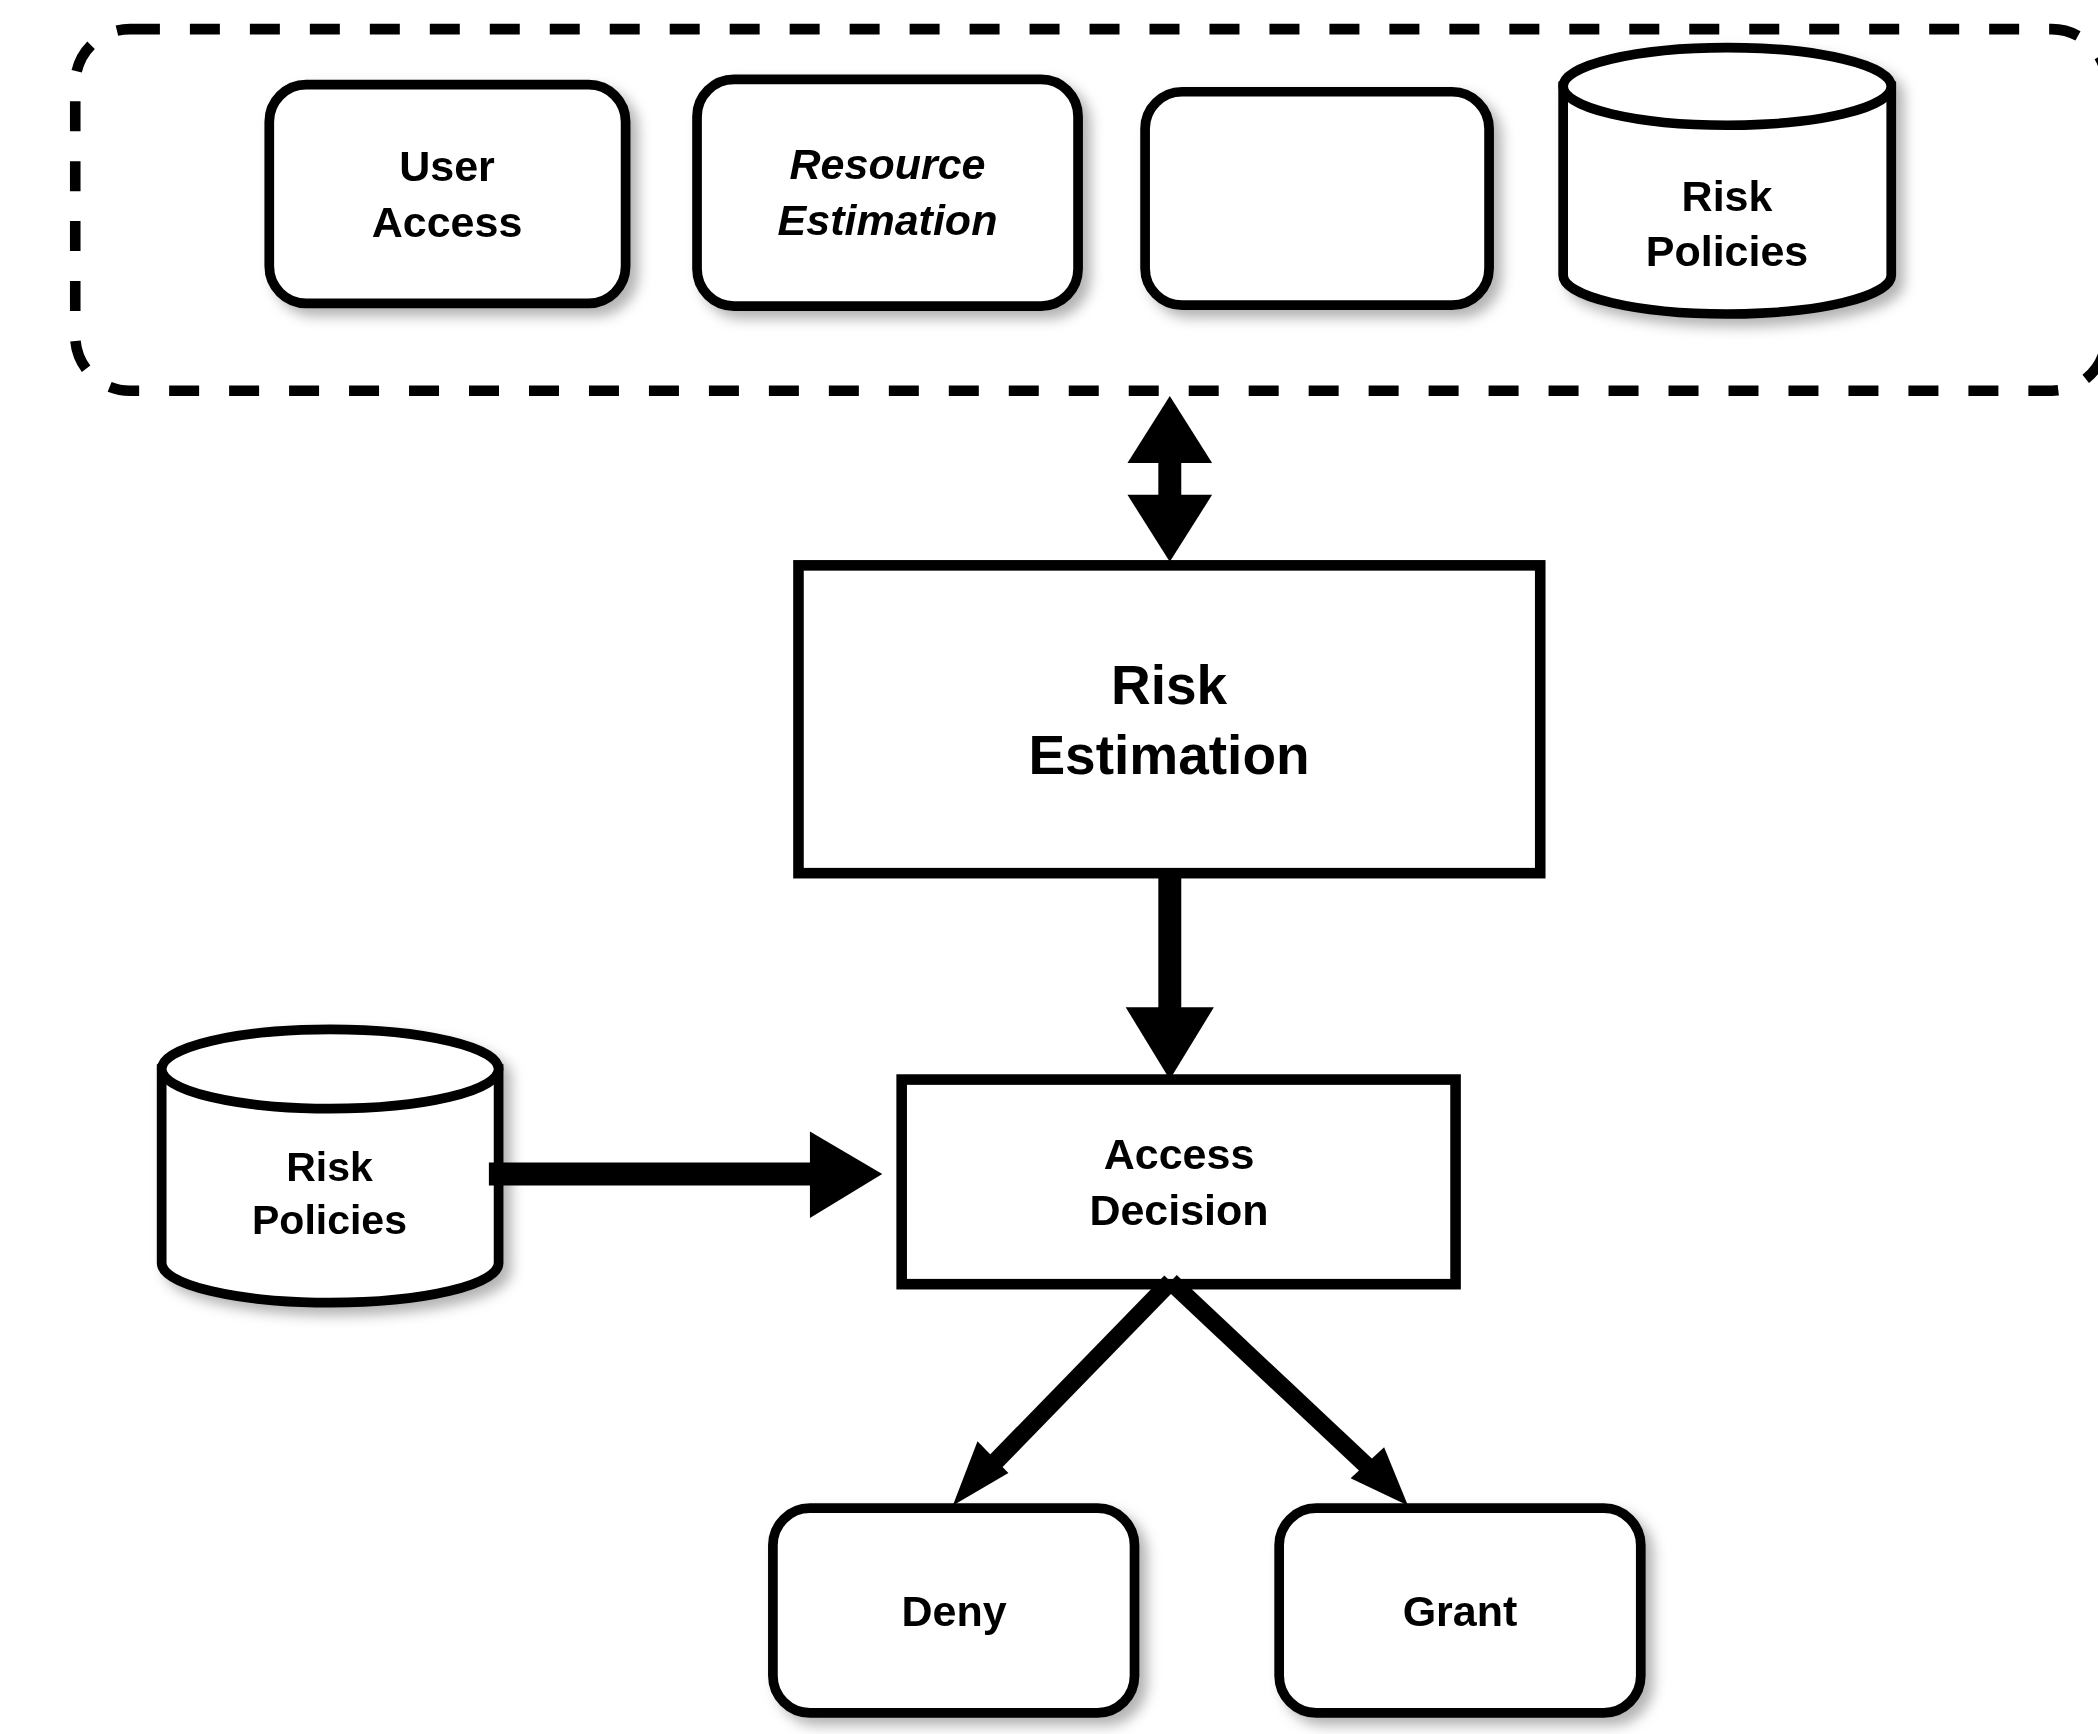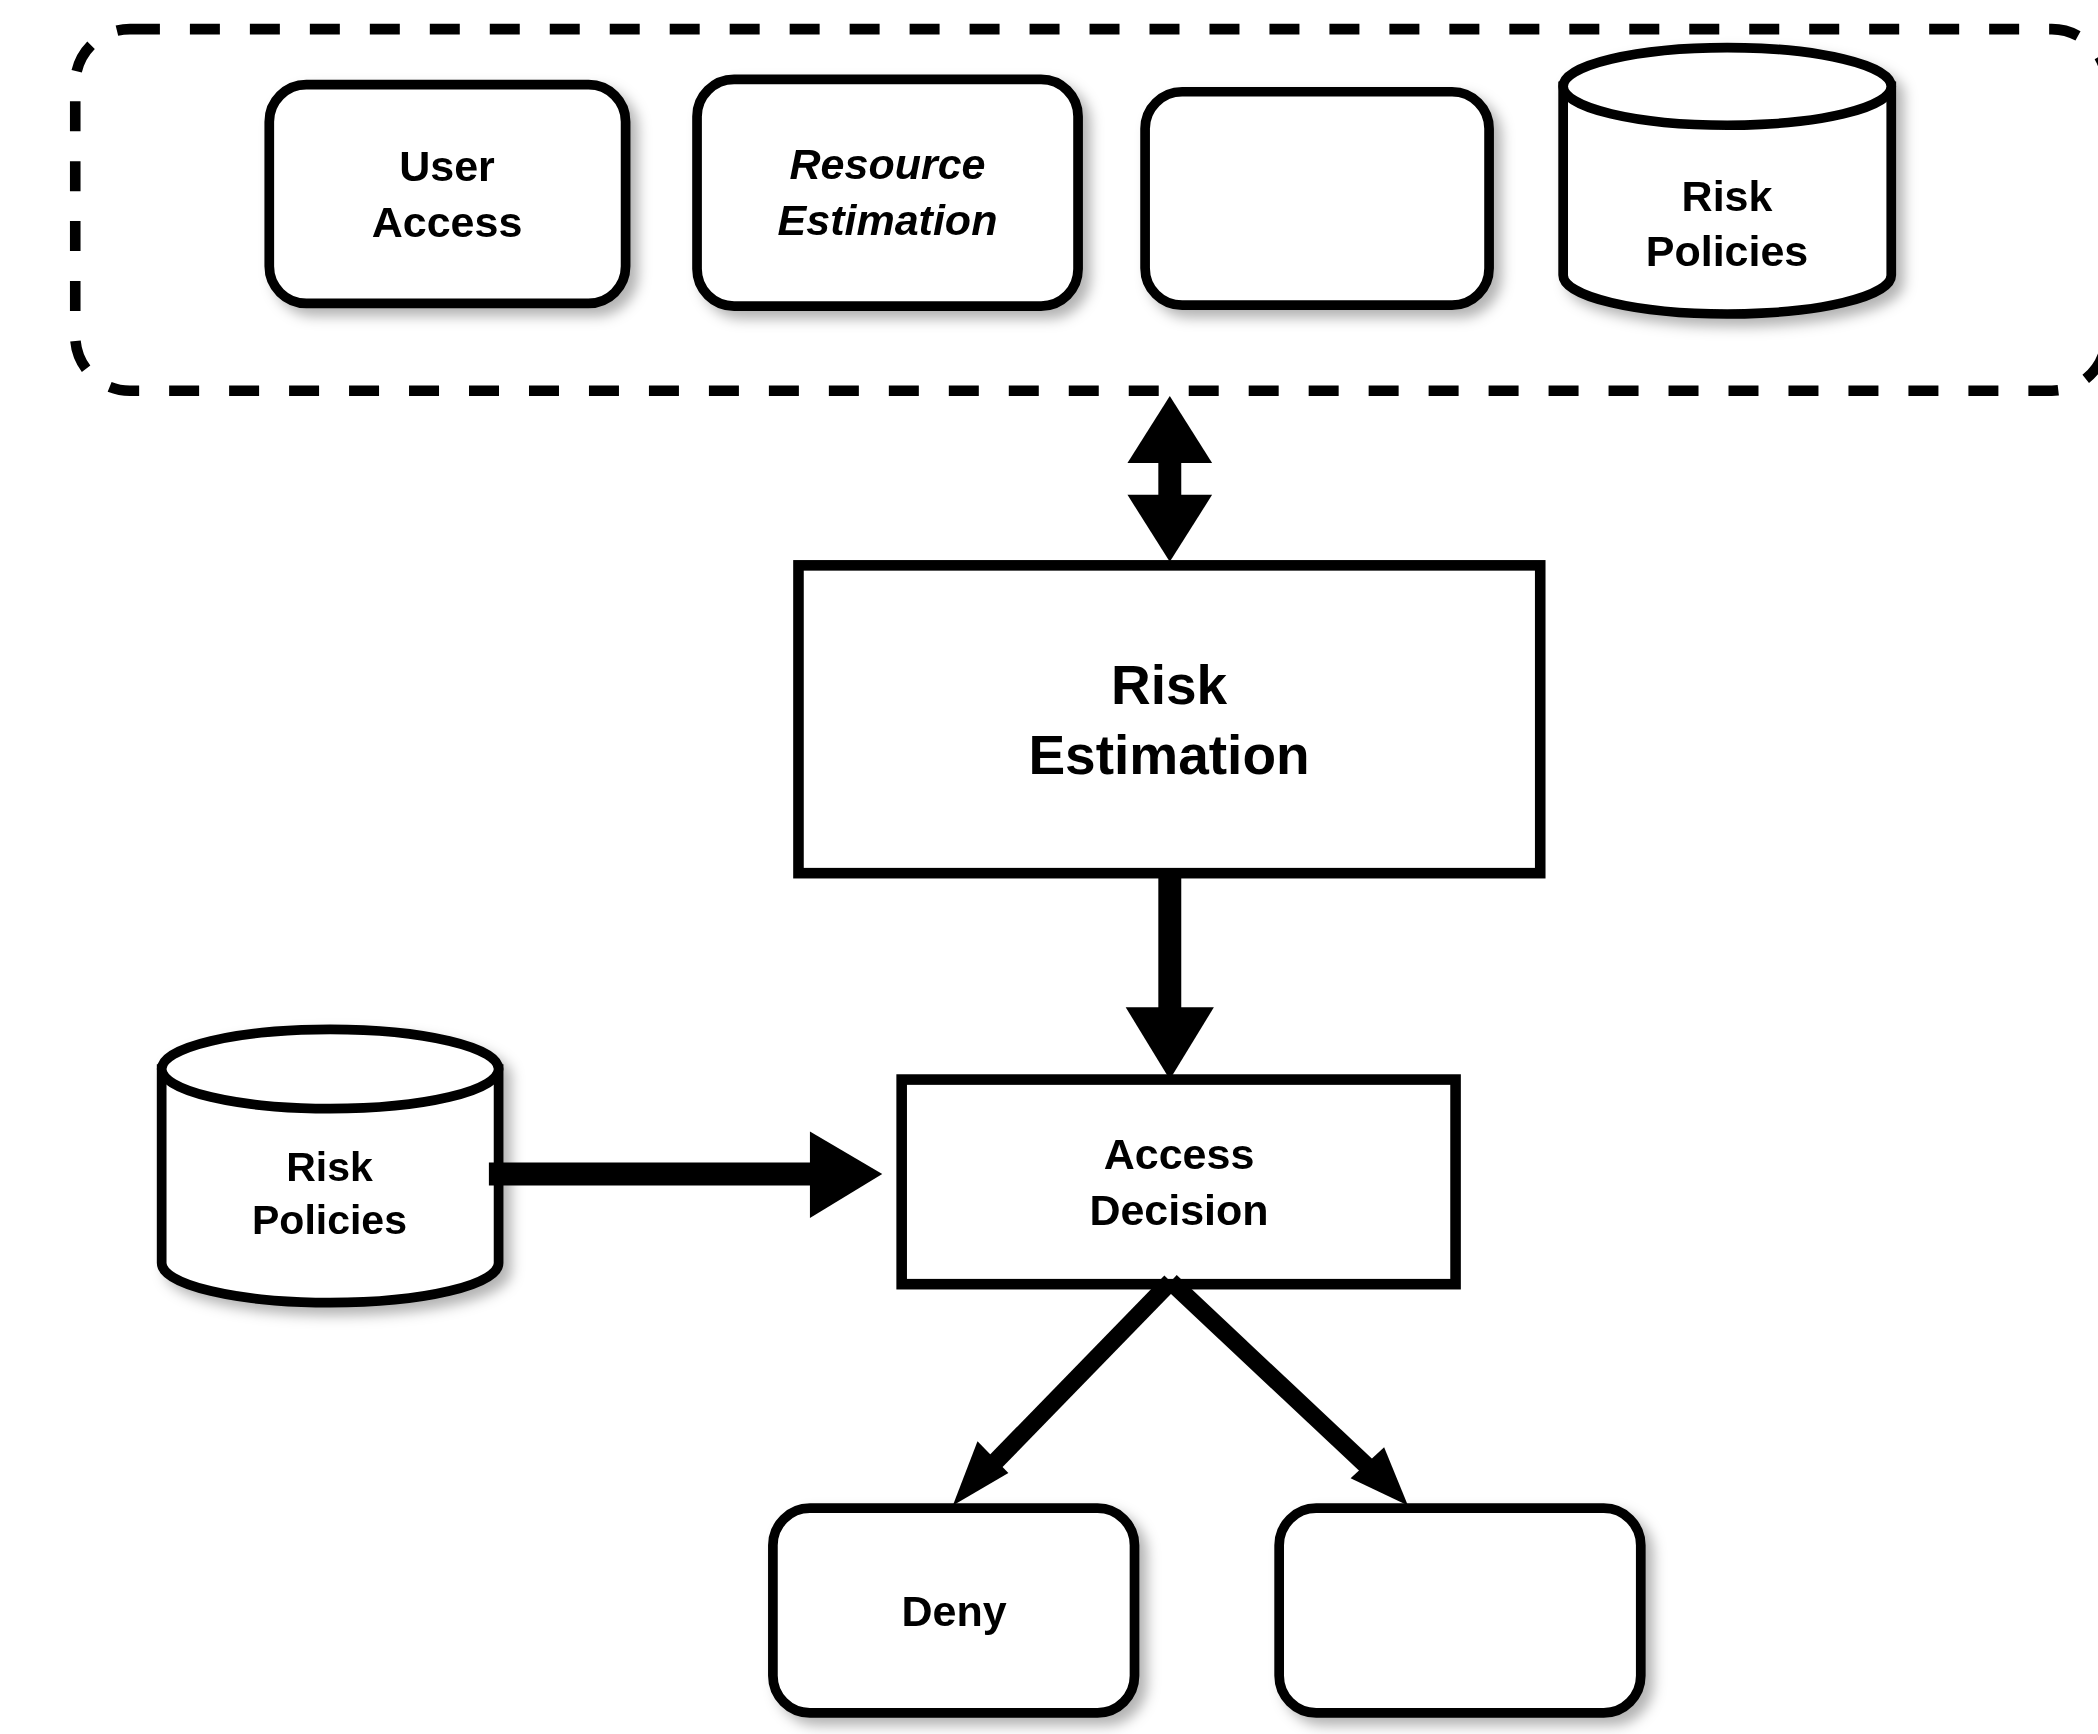--- a/index.html
+++ b/index.html
@@ -140,15 +140,18 @@
 
   <div class="node-label lbl-md" style="left:858px; top:1080px; width:554px; height:205px;">
     <span>Access</span>
     <span>Decision</span>
   </div>
 
   <div class="node-label lbl-md" style="left:729px; top:1509px; width:362px; height:205px;justify-content:center;">
     <span>Deny</span>
   </div>
 
+  <div class="node-label lbl-md" style="left:1235px; top:1509px; width:362px; height:205px;">
+    <span>Grant</span>
+  </div>
 
 </div>
 
 
 </body></html>

